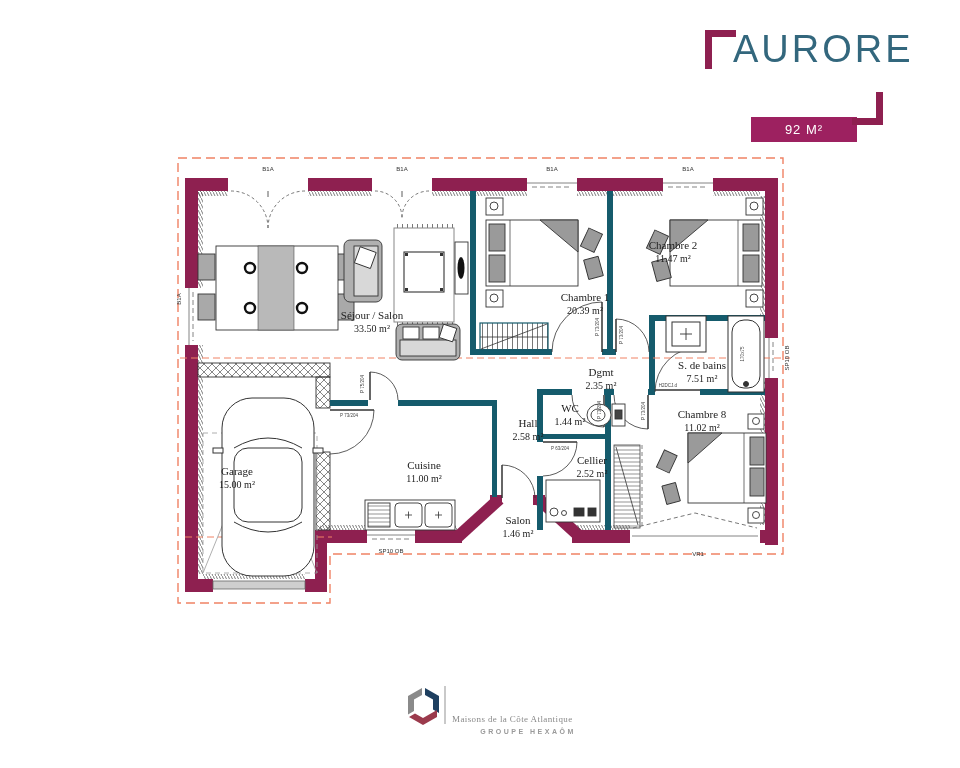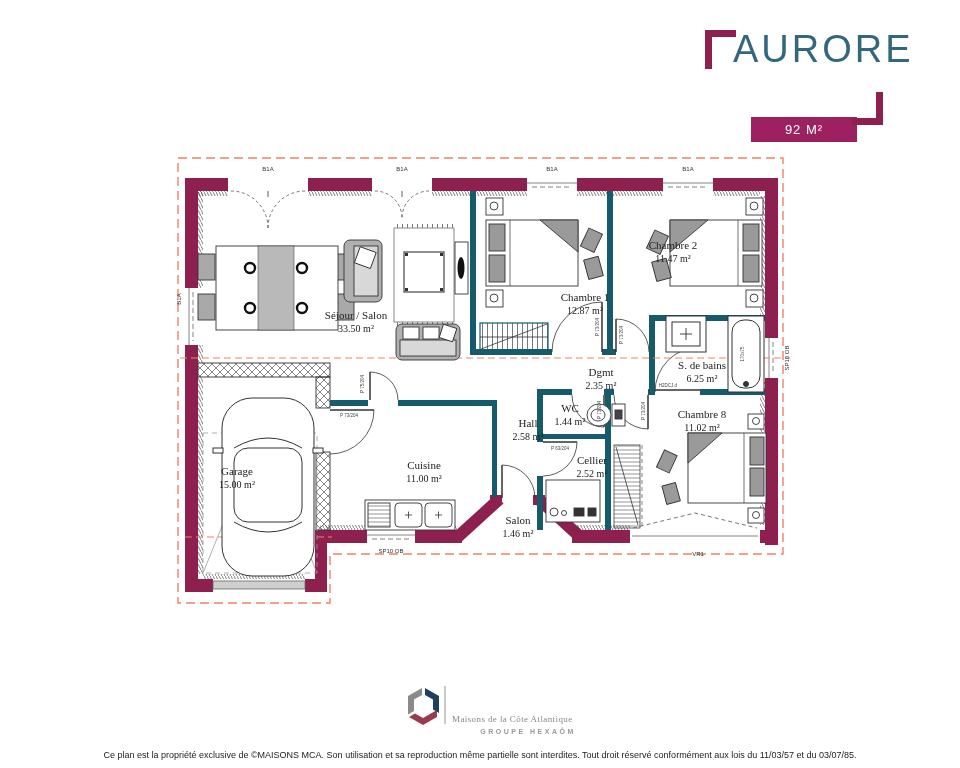--- a/index.html
+++ b/index.html
@@ -320,39 +320,39 @@
 
     <g stroke="#333" stroke-width="0.9" fill="#fff">
       <rect x="365" y="500" width="90" height="30"></rect>
       <rect x="368" y="503" width="22" height="24" fill="url(#hl)"></rect>
       <rect x="395" y="503" width="27" height="24" rx="4"></rect>
       <rect x="425" y="503" width="27" height="24" rx="4"></rect>
       <path d="M405,515 h7 M408.5,511.5 v7 M435,515 h7 M438.5,511.5 v7" stroke-width="0.8"></path>
     </g>
   </svg>
 
-  <div class="room" style="left:356px;top:322px">
+  <div class="room" style="left:372px;top:322px">
     <span class="nm">Séjour / Salon</span>
     <span class="ar">33.50 m²</span>
   </div>
   <div class="room" style="left:585px;top:304px">
     <span class="nm">Chambre 1</span>
-    <span class="ar">12.87 m²</span>
+    <span class="ar">20.39 m²</span>
   </div>
   <div class="room" style="left:673px;top:252px">
     <span class="nm">Chambre 2</span>
     <span class="ar">11.47 m²</span>
   </div>
   <div class="room" style="left:702px;top:421px">
     <span class="nm">Chambre 8</span>
     <span class="ar">11.02 m²</span>
   </div>
   <div class="room" style="left:702px;top:372px">
     <span class="nm">S. de bains</span>
-    <span class="ar">6.25 m²</span>
+    <span class="ar">7.51 m²</span>
   </div>
   <div class="room" style="left:601px;top:379px">
     <span class="nm">Dgmt</span>
     <span class="ar">2.35 m²</span>
   </div>
   <div class="room" style="left:570px;top:415px">
     <span class="nm">WC</span>
     <span class="ar">1.44 m²</span>
   </div>
   <div class="room" style="left:528px;top:430px">
@@ -397,15 +397,14 @@
 
   <svg class="abs" style="left:406px;top:684px" width="36" height="42" viewBox="0 0 36 42">
     <path d="M2,12 L16,4 L16,11 L8,15.5 L8,27 L2,30.5 Z" fill="#8a8a8a"></path>
     <path d="M19,4 L33,12 L33,29 L27,25.5 L27,15.5 L19,11 Z" fill="#1E3F60"></path>
     <path d="M3,33 L17,41 L31,33 L31,26 L17,34 L9,29.5 Z" fill="#9B3A4C"></path>
   </svg>
   <div id="logo-div"></div>
   <div id="logo-tag">Maisons de la Côte Atlantique</div>
   <div id="logo-grp">GROUPE HEXAÔM</div>
 
-  <div id="footer">Ce plan est la propriété exclusive de ©MAISONS MCA. Son utilisation et sa reproduction même partielle sont interdites. Tout droit réservé conformément aux lois du 11/03/57 et du 03/07/85.</div>
 
 </div>
 
 </body></html>

